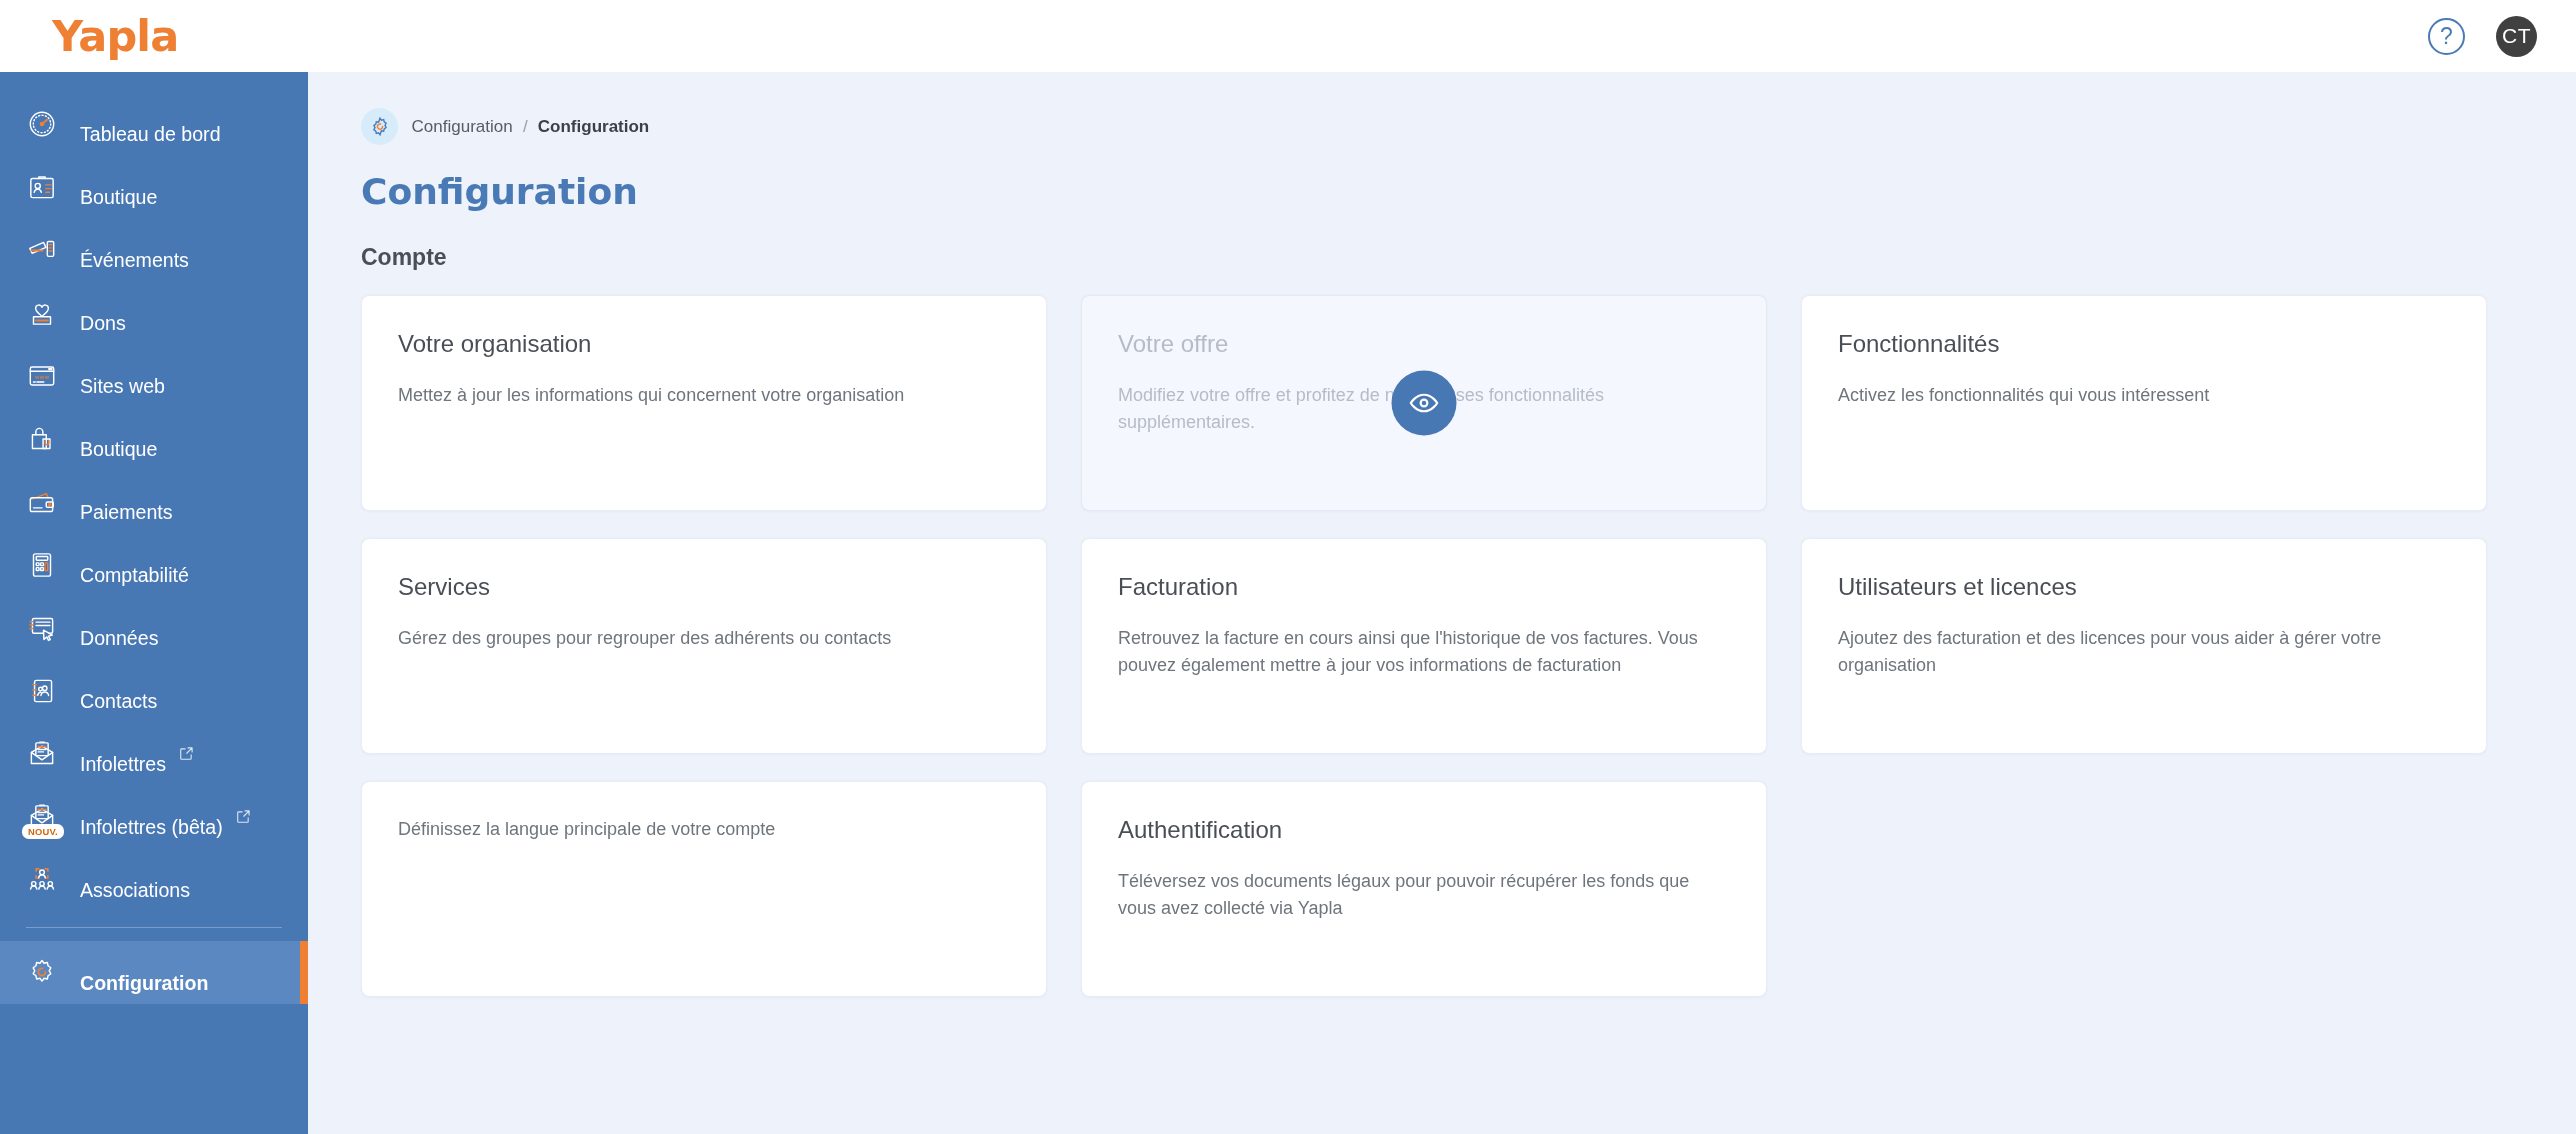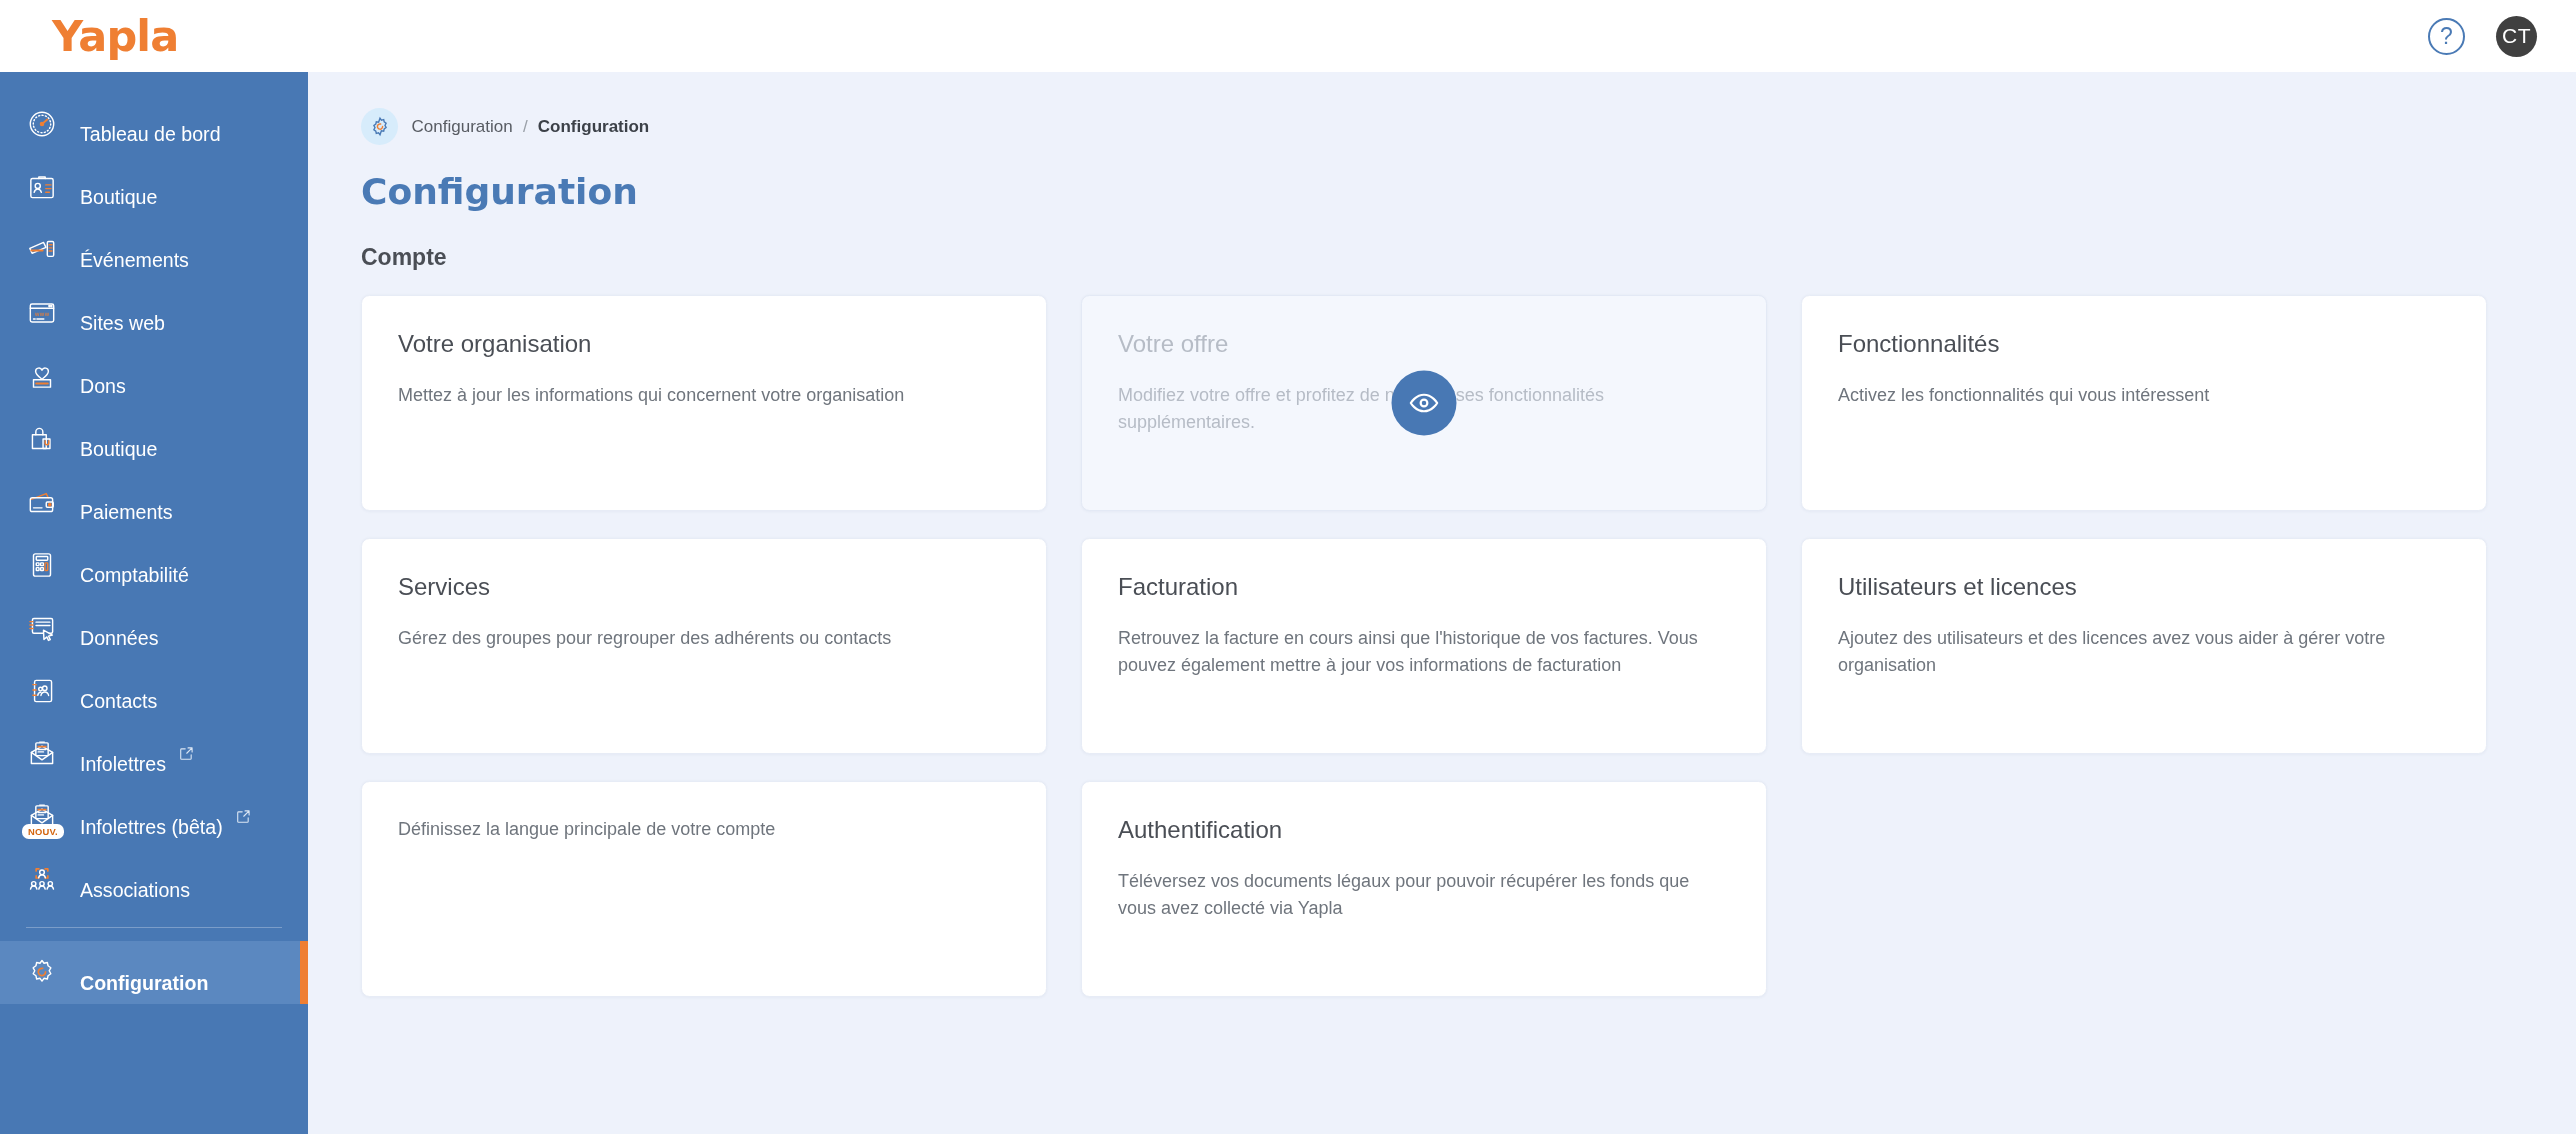--- a/index.html
+++ b/index.html
@@ -264,39 +264,39 @@
             <path d="M6 16.5h10.5" stroke="#ef7f33" stroke-width="2"></path>
             <rect x="21" y="8" width="6" height="14" rx="1.2"></rect>
             <path d="M22.6 11h2.8M22.6 14h2.8M22.6 17h2.8" stroke="#ef7f33"></path>
           </svg>
         </span>
         <span class="nav-label">Événements</span>
       </div>
       <div class="nav-item">
         <span class="nav-icon">
           <svg width="34" height="34" viewBox="0 0 32 32" fill="none" stroke="#ffffff" stroke-width="1.35" stroke-linecap="round" stroke-linejoin="round">
+            <path d="M16 19c-3-2.4-6-4.5-6-7.3a3.1 3.1 0 0 1 6-1.2 3.1 3.1 0 0 1 6 1.2c0 2.8-3 4.9-6 7.3z"></path>
+            <path d="M8 19.5h16v7H8z"></path>
+            <path d="M10.5 23h11" stroke="#ef7f33" stroke-width="1.8"></path>
+          </svg>
+        </span>
+        <span class="nav-label">Dons</span>
+      </div>
+      <div class="nav-item">
+        <span class="nav-icon">
+          <svg width="34" height="34" viewBox="0 0 32 32" fill="none" stroke="#ffffff" stroke-width="1.35" stroke-linecap="round" stroke-linejoin="round">
             <rect x="5" y="7.5" width="22" height="17" rx="1.6"></rect>
             <path d="M5 11.5h22"></path>
             <circle cx="23" cy="9.5" r=".55" fill="#ffffff"></circle>
             <circle cx="24.8" cy="9.5" r=".55" fill="#ffffff"></circle>
             <text x="16" y="18.4" font-size="5.6" fill="#ef7f33" stroke="none" text-anchor="middle" font-family="DejaVu Sans">www</text>
             <path d="M8 21.6h1.6M11.2 21.6h6.5" stroke="#ffffff"></path>
           </svg>
         </span>
         <span class="nav-label">Sites web</span>
-      </div>
-      <div class="nav-item">
-        <span class="nav-icon">
-          <svg width="34" height="34" viewBox="0 0 32 32" fill="none" stroke="#ffffff" stroke-width="1.35" stroke-linecap="round" stroke-linejoin="round">
-            <path d="M16 19c-3-2.4-6-4.5-6-7.3a3.1 3.1 0 0 1 6-1.2 3.1 3.1 0 0 1 6 1.2c0 2.8-3 4.9-6 7.3z"></path>
-            <path d="M8 19.5h16v7H8z"></path>
-            <path d="M10.5 23h11" stroke="#ef7f33" stroke-width="1.8"></path>
-          </svg>
-        </span>
-        <span class="nav-label">Dons</span>
       </div>
       <div class="nav-item">
         <span class="nav-icon">
           <svg width="34" height="34" viewBox="0 0 32 32" fill="none" stroke="#ffffff" stroke-width="1.35" stroke-linecap="round" stroke-linejoin="round">
             <path d="M7 12h13v13H7z"></path>
             <path d="M10.2 12V9.3a3.3 3.3 0 0 1 6.6 0V12"></path>
             <path d="M17 16h6.5v9H17z"></path>
             <path d="M19 17.6v2.1a1.7 1.7 0 0 0 3.4 0v-2.1" stroke="#ef7f33"></path>
           </svg>
         </span>
@@ -460,21 +460,21 @@
       <div class="card">
         <div class="card-title">Services</div>
         <div class="card-desc">Gérez des groupes pour regrouper des adhérents ou contacts</div>
       </div>
       <div class="card">
         <div class="card-title">Facturation</div>
         <div class="card-desc">Retrouvez la facture en cours ainsi que l'historique de vos factures. Vous pouvez également mettre à jour vos informations de facturation</div>
       </div>
       <div class="card">
         <div class="card-title">Utilisateurs et licences</div>
-        <div class="card-desc">Ajoutez des utilisateurs et des licences avez vous aider à gérer votre organisation</div>
+        <div class="card-desc">Ajoutez des facturation et des licences pour vous aider à gérer votre organisation</div>
       </div>
       <div class="card">
         <div class="card-desc">Définissez la langue principale de votre compte</div>
       </div>
       <div class="card">
         <div class="card-title">Authentification</div>
         <div class="card-desc">Téléversez vos documents légaux pour pouvoir récupérer les fonds que vous avez collecté via Yapla</div>
       </div>
     </div>
 </div>

